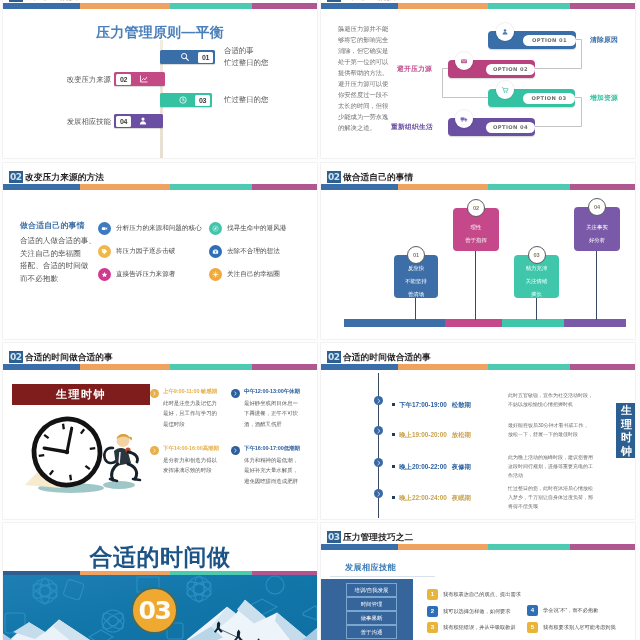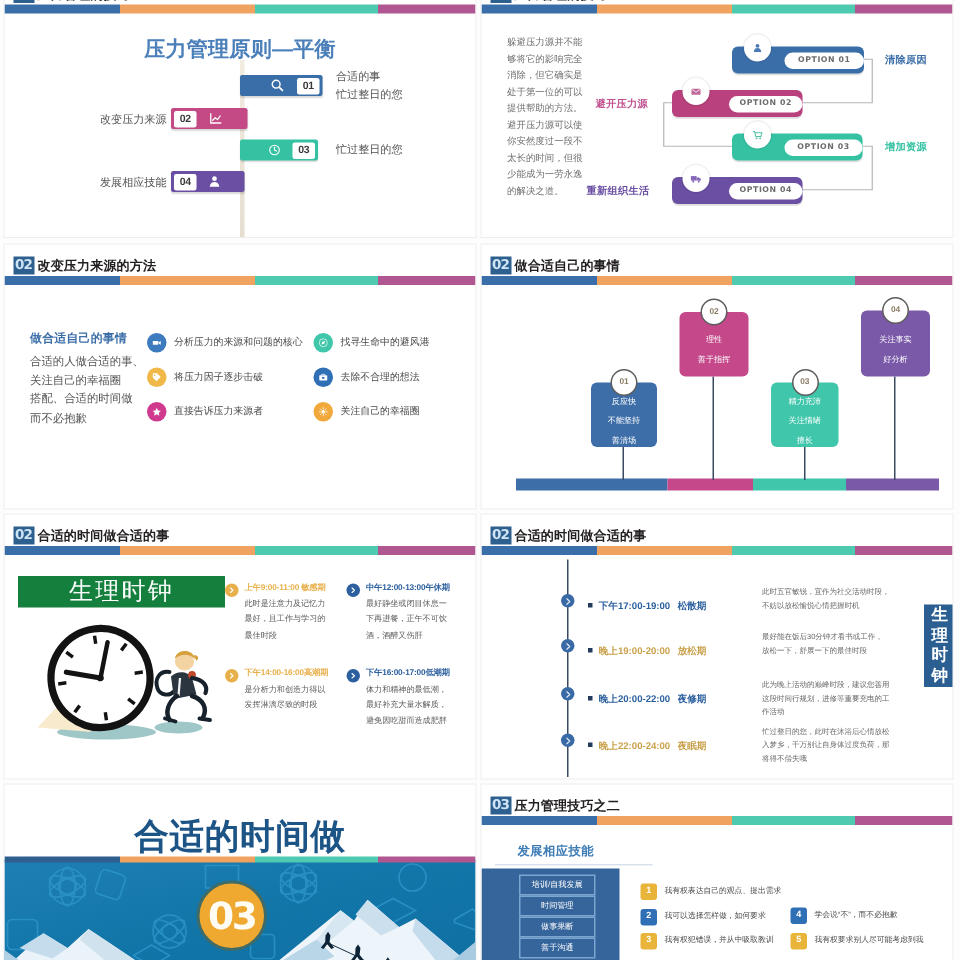--- a/index.html
+++ b/index.html
@@ -72,22 +72,22 @@
 .s4-card{position:absolute;border-radius:4px;color:#fff;text-align:center;
          font-size:5.4px;line-height:13px;box-sizing:border-box;padding-top:9px;
          display:flex;flex-direction:column;justify-content:center;align-items:center;}
 .s4-badge{position:absolute;top:-9px;left:50%;margin-left:-9px;width:18px;height:18px;
           border-radius:50%;background:#fff;color:#8a7a62;font-size:5.6px;line-height:17px;
           text-align:center;font-weight:bold;letter-spacing:-.2px;
           border:0.8px solid #5d5d5d;box-sizing:border-box;z-index:3;}
 .s4-stem{position:absolute;width:1px;background:#3a4a63;}
 
 
-.s5-title{position:absolute;left:9px;top:41px;width:138px;height:21px;background:#15803d;
-          color:#fff;font-size:16px;line-height:21px;text-align:center;font-weight:normal;
+.s5-title{position:absolute;left:9px;top:41px;width:138px;height:21px;background:#7f1d1d;
+          color:#fff;font-size:11px;line-height:21px;text-align:center;font-weight:bold;
           letter-spacing:1.5px;}
 .s5-clock{position:absolute;left:12px;top:63px;}
 .s5-blk{position:absolute;width:72px;}
 .s5-arrow{position:absolute;width:9px;height:9px;border-radius:50%;display:flex;
           align-items:center;justify-content:center;}
 .s5-time{font-size:5.5px;font-weight:bold;letter-spacing:-.1px;white-space:nowrap;}
 .s5-body{font-size:5.4px;line-height:10.3px;color:#5b5b5b;margin-top:3px;width:57px;}
 
 
 .s6-rail{position:absolute;left:57px;top:30px;width:1.1px;height:145px;background:#3a4a63;}

